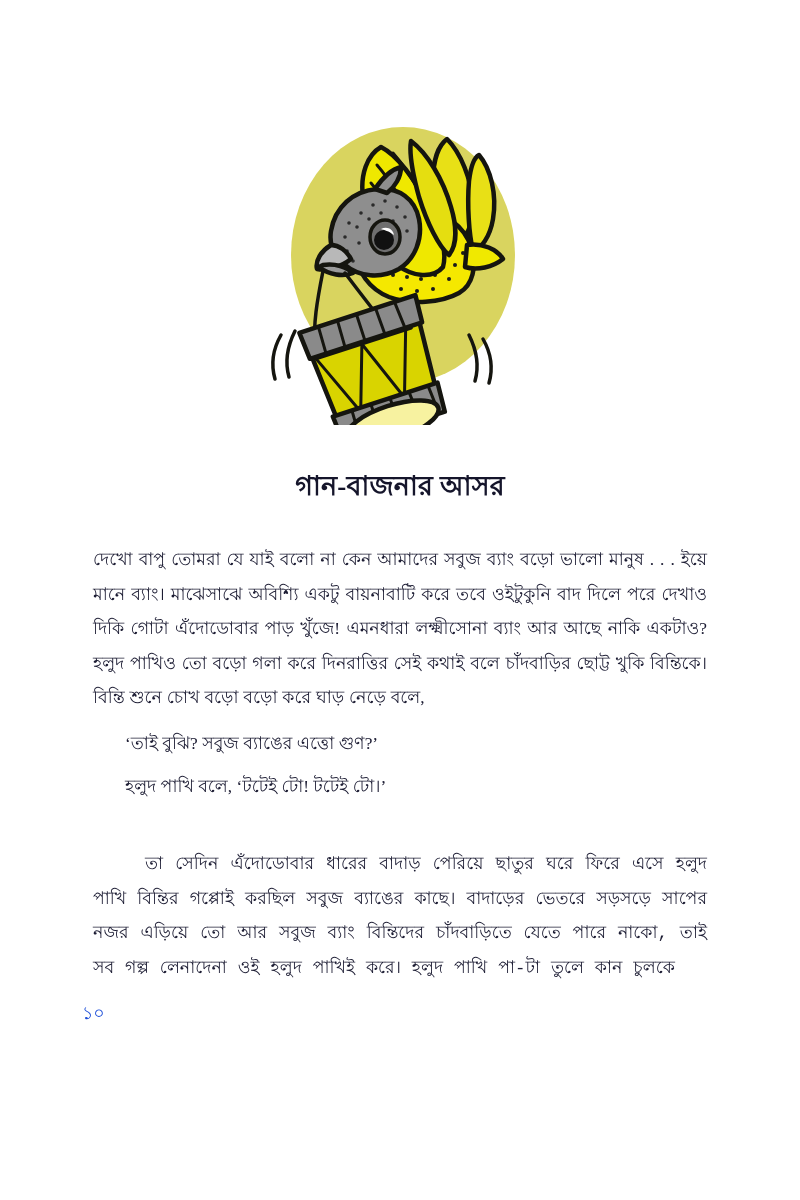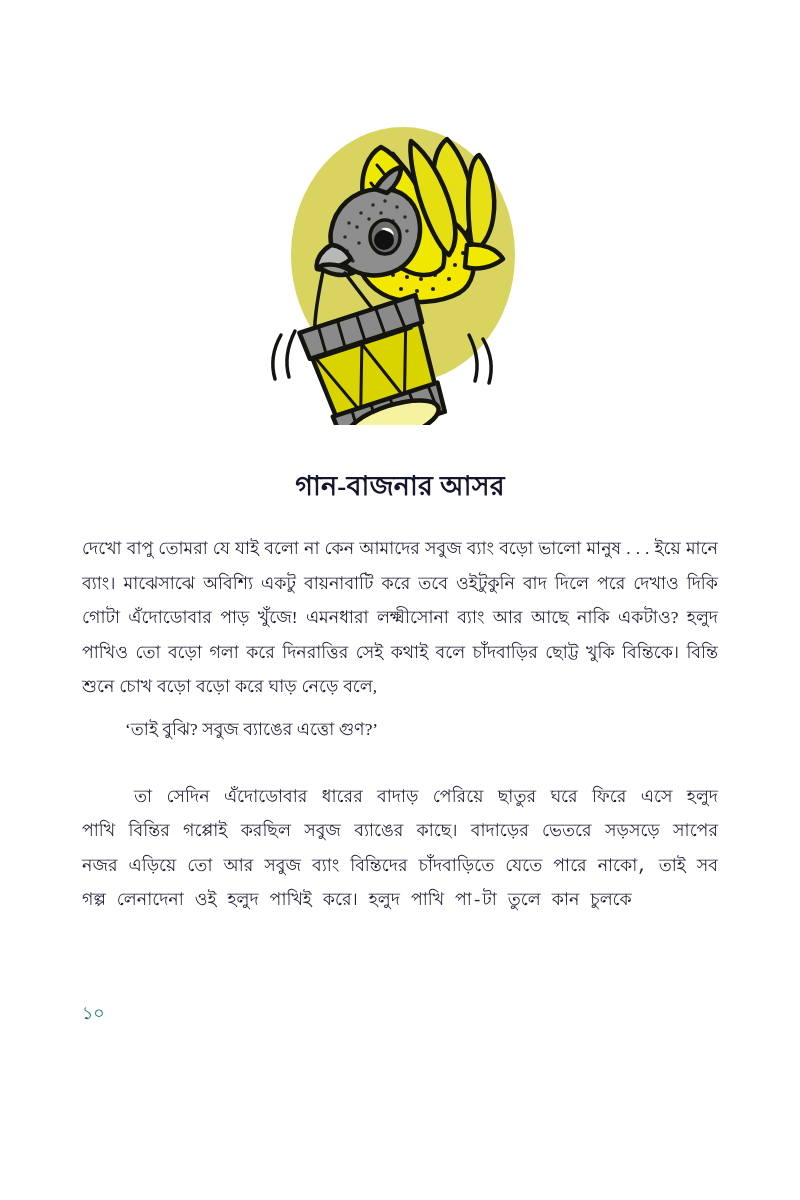--- a/index.html
+++ b/index.html
@@ -55,21 +55,21 @@
 
   
   .textblock {
     position: absolute;
     left: 82px;
     top: 531px;
     width: 636px;
   }
 
   .para {
-    margin: 0;
+    margin: 11px;
     font-size: 17.4px;
     line-height: 34.6px;
     text-align: justify;
     text-justify: inter-word;
     color: #1c1c33;
     word-spacing: 0.5px;
   }
   .para.lead {
     text-indent: 0;
   }
@@ -93,21 +93,21 @@
   .para-gap {
     height: 26px;
   }
 
   
   .page-number {
     position: absolute;
     left: 82px;
     top: 1005px;
     font-size: 17.5px;
-    color: #0f766e;
+    color: #1d4ed8;
     line-height: 1;
   }
 </style>
 </head>
 <body>
 
 <div class="page">
 
   <div class="illustration-wrap">
     <svg class="illustration-svg" width="330" height="330" viewBox="0 0 330 330">
@@ -249,20 +249,21 @@
   </div>
 
   <h1 class="chapter-title">গান-বাজনার আসর</h1>
 
   <div class="textblock">
 
     <p class="para lead">দেখো বাপু তোমরা যে যাই বলো না কেন আমাদের সবুজ ব্যাং বড়ো ভালো মানুষ . . .  ইয়ে মানে ব্যাং। মাঝেসাঝে অবিশ্যি একটু বায়নাবাটি করে তবে ওইটুকুনি বাদ দিলে পরে দেখাও দিকি গোটা এঁদোডোবার পাড় খুঁজে! এমনধারা লক্ষ্মীসোনা ব্যাং আর আছে নাকি একটাও? হলুদ পাখিও তো বড়ো গলা করে দিনরাত্তির সেই কথাই বলে চাঁদবাড়ির ছোট্ট খুকি বিন্তিকে। বিন্তি শুনে চোখ বড়ো বড়ো করে ঘাড় নেড়ে বলে,</p>
 
     <div class="dialogue-group">
       <p class="dialogue-line">‘তাই বুঝি? সবুজ ব্যাঙের এত্তো গুণ?’</p>
+      <p class="dialogue-line">হলুদ পাখি বলে, ‘টটেই টো! টটেই টো।’</p>
     </div>
 
     <div class="para-gap"></div>
 
     <p class="para indented">তা সেদিন এঁদোডোবার ধারের বাদাড় পেরিয়ে ছাতুর ঘরে ফিরে এসে হলুদ পাখি বিন্তির গপ্পোই করছিল সবুজ ব্যাঙের কাছে। বাদাড়ের ভেতরে সড়সড়ে সাপের নজর এড়িয়ে তো আর সবুজ ব্যাং বিন্তিদের চাঁদবাড়িতে যেতে পারে নাকো, তাই সব গল্প লেনাদেনা ওই হলুদ পাখিই করে। হলুদ পাখি পা-টা তুলে কান চুলকে</p>
   </div>
 
   <div class="page-number">১০</div>
 
 </div>

